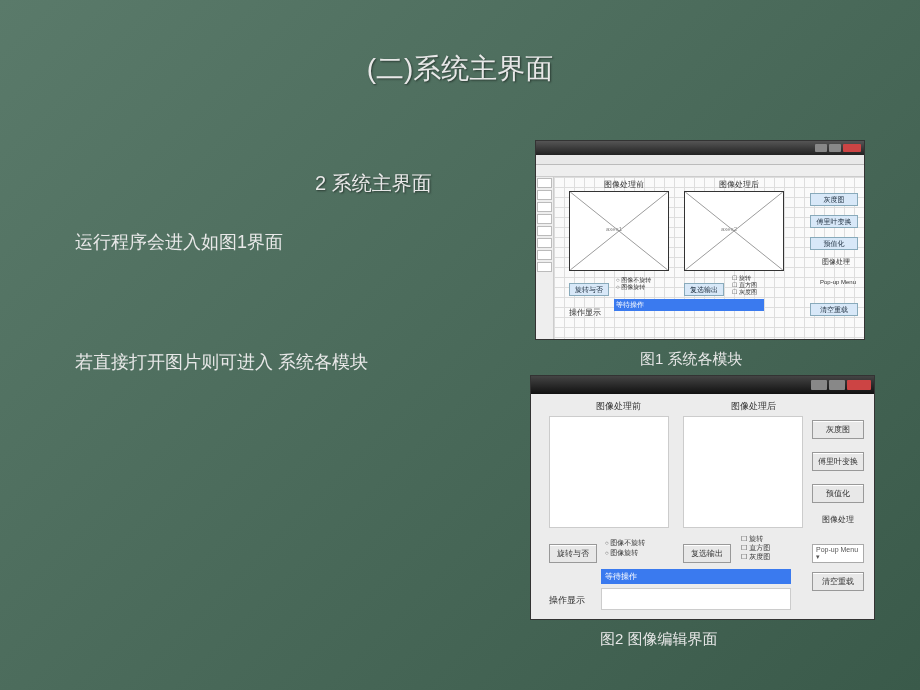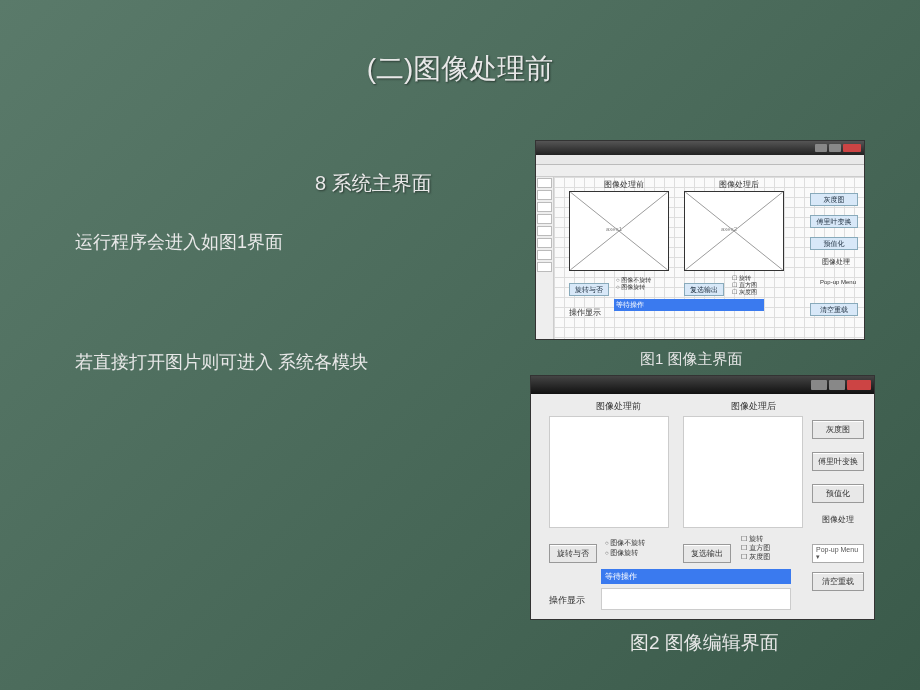--- a/index.html
+++ b/index.html
@@ -45,22 +45,22 @@
   .caption1 {
     position: absolute;
     top: 350px;
     left: 640px;
     font-size: 15px;
     color: #e8e8e8;
   }
   .caption2 {
     position: absolute;
     top: 630px;
-    left: 630px;
-    font-size: 19px;
+    left: 600px;
+    font-size: 15px;
     color: #e8e8e8;
     text-align: right;
   }
   
   .shot1 {
     position: absolute;
     top: 140px;
     left: 535px;
     width: 330px;
     height: 200px;
@@ -223,25 +223,25 @@
     background: #fff;
     border: 1px solid #aaa;
     font-size: 7px;
     padding: 1px 3px;
     color: #555;
   }
 </style>
 </head>
 <body>
 
-<div class="title">(二)图像处理前</div>
-<div class="subtitle">8 系统主界面</div>
+<div class="title">(二)系统主界面</div>
+<div class="subtitle">2 系统主界面</div>
 <div class="bodytext1">运行程序会进入如图1界面</div>
 <div class="bodytext2">若直接打开图片则可进入  系统各模块</div>
-<div class="caption1">图1 图像主界面</div>
+<div class="caption1">图1 系统各模块</div>
 <div class="caption2">图2 图像编辑界面</div>
 
 <div class="shot1">
   <div class="titlebar">
     <span></span>
     <span></span>
     <span class="red"></span>
   </div>
   <div class="menubar"></div>
   <div class="toolbar1"></div>

